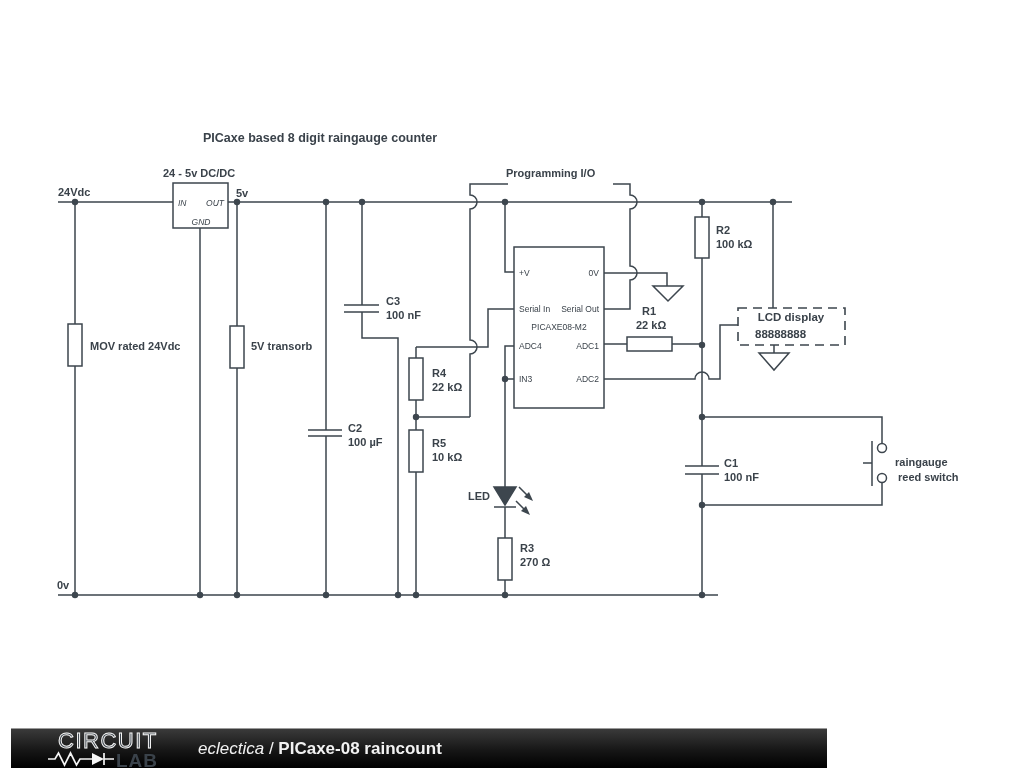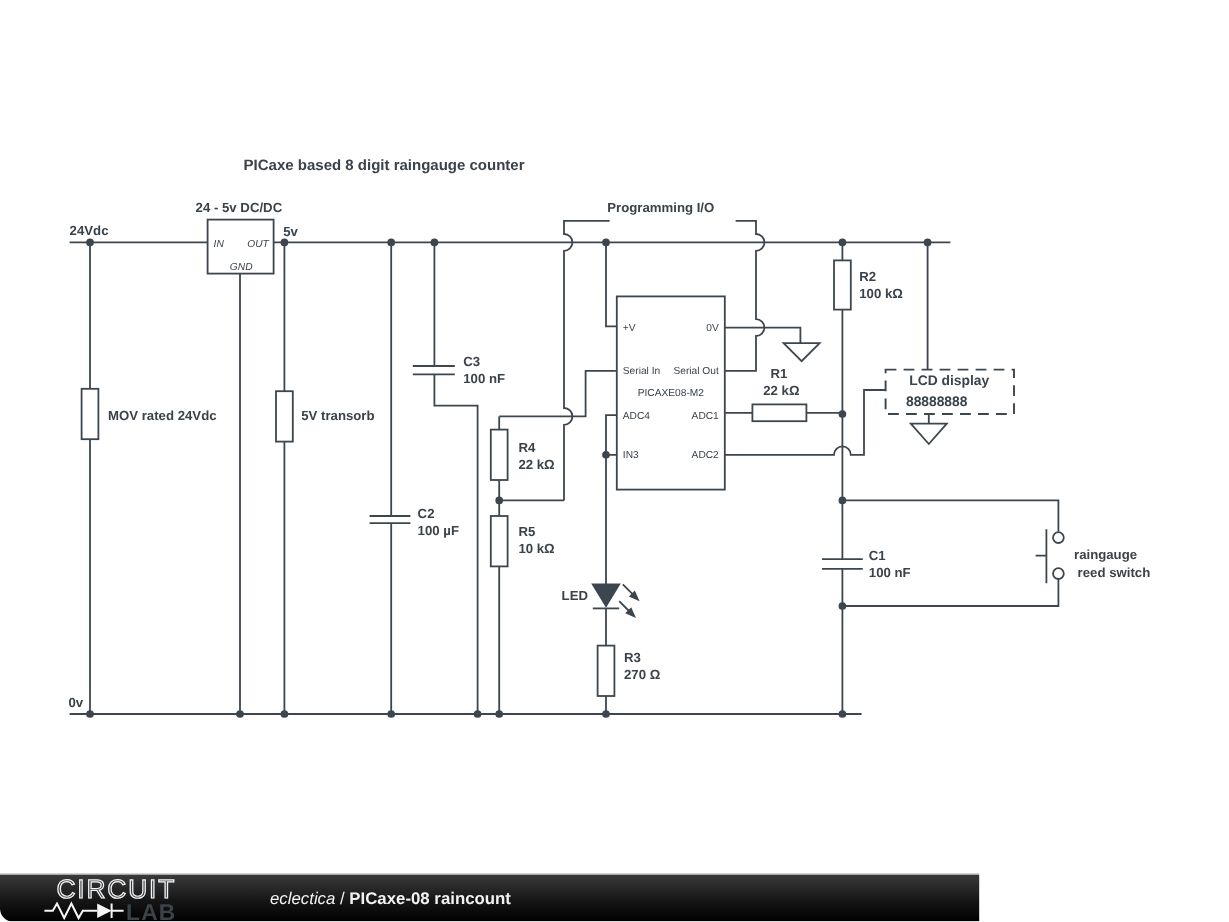--- a/index.html
+++ b/index.html
@@ -1,35 +1,35 @@
 <!DOCTYPE html>
 <html><head>
 <meta charset="utf-8">
 <style>
   html,body{margin:0;padding:0;background:#fff;}
   #page{position:relative;width:1024px;height:768px;background:#fff;overflow:hidden;
-        font-family:"Liberation Sans",sans-serif;border-radius:11px;}
+        font-family:"Liberation Sans",sans-serif;}
   #schematic{position:absolute;top:0;left:0;}
   
   text{fill:#3a424a;font-family:"Liberation Sans",sans-serif;}
   .b{font-weight:bold;font-size:11px;}
   .t{font-weight:bold;font-size:12.5px;}
   .s{font-size:8.5px;}
   .i{font-style:italic;font-size:8.5px;}
   .lcdtxt{font-weight:bold;font-size:11.5px;}
   .w{stroke:#3d464e;stroke-width:1.5;fill:none;}
   .body{stroke:#3d464e;stroke-width:1.5;fill:#fff;}
   .dot{fill:#3d464e;stroke:none;}
   
-  #footer{position:absolute;left:0;top:728px;width:816px;height:40px;
+  #footer{position:absolute;left:11px;top:728px;width:816px;height:40px;
           background:linear-gradient(180deg,#3a3a3a 0%,#161616 55%,#000 100%);
           border-top:1px solid #9a9a9a;box-sizing:border-box;
           display:flex;align-items:center;color:#fff;}
   #logo{margin-left:35px;flex:0 0 auto;}
-  #footer-text{margin-left:38px;font-size:14px;line-height:19px;color:#f2f2f2;text-align:center;}
+  #footer-text{font-size:17px;line-height:19px;color:#f2f2f2;text-align:center;}
   #footer-text .ital{font-style:italic;}
   #footer-text .bold{font-weight:bold;}
   #footer-url{color:#eee;}
 </style>
 </head>
 <body>
 
 <div id="page">
 
 <svg id="schematic" width="1024" height="728" viewBox="0 0 1024 728">

